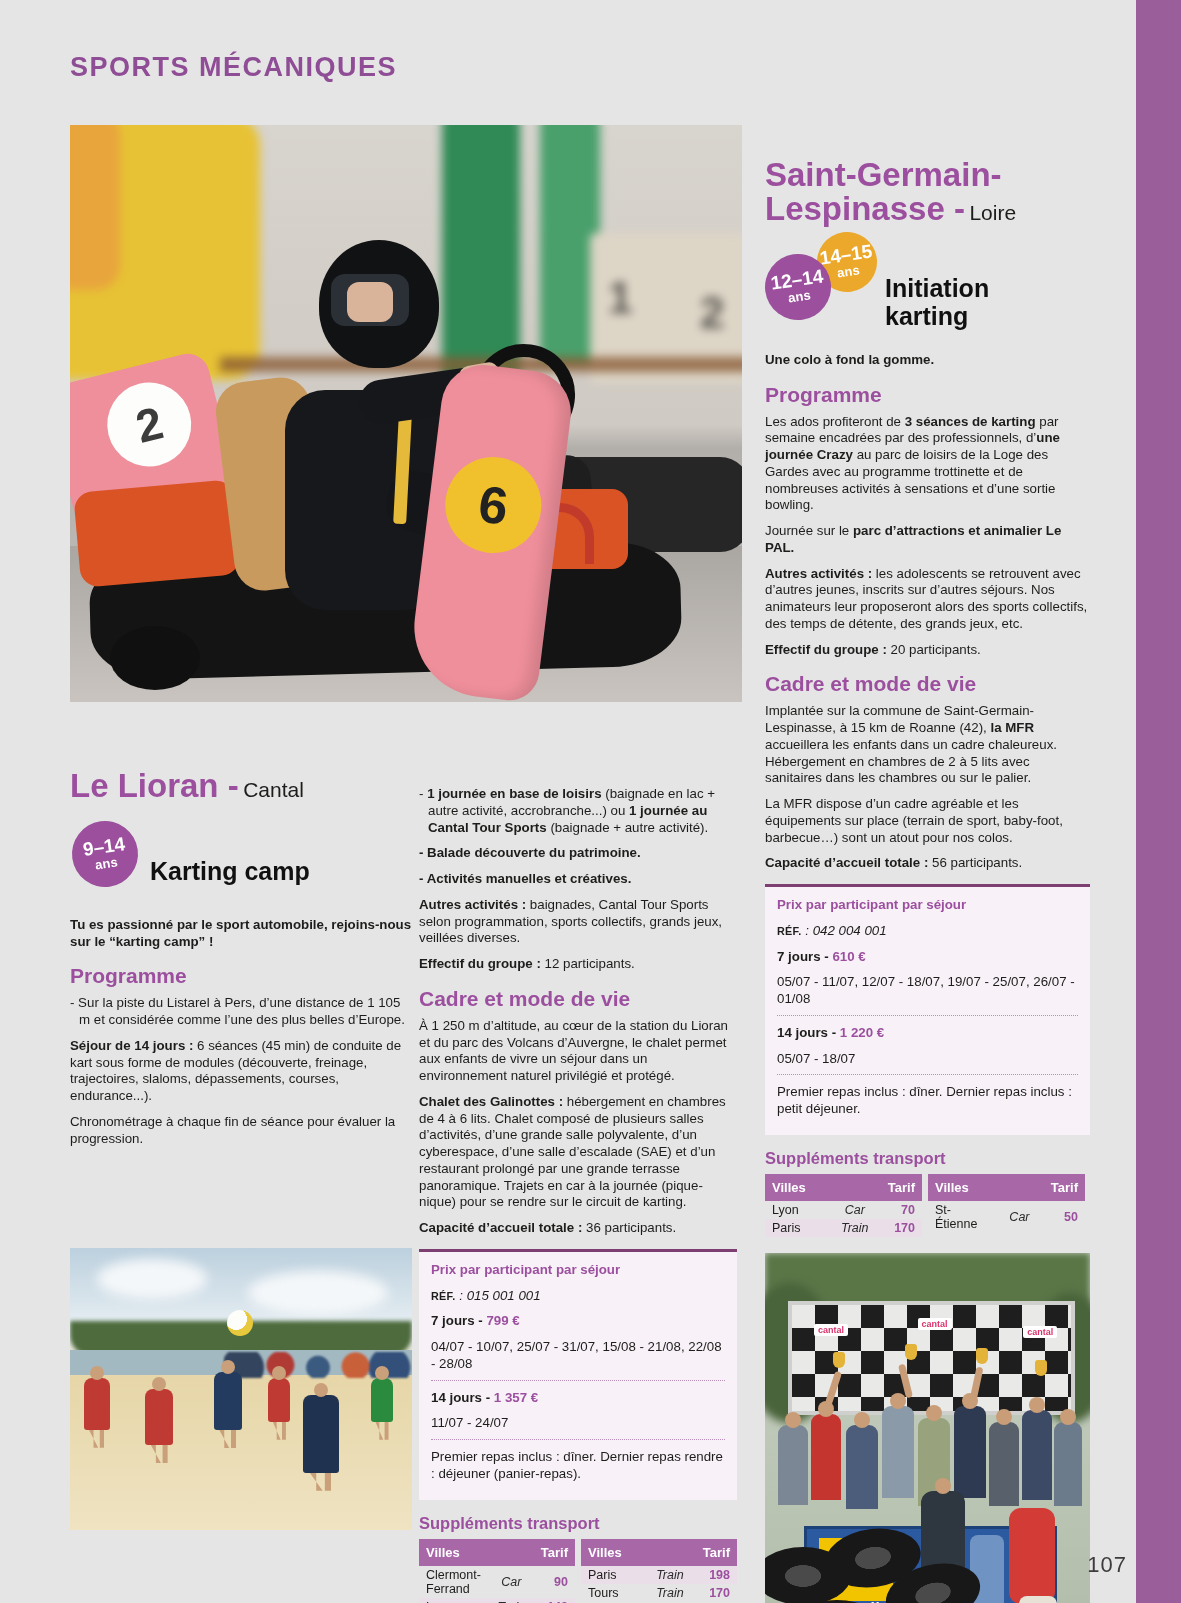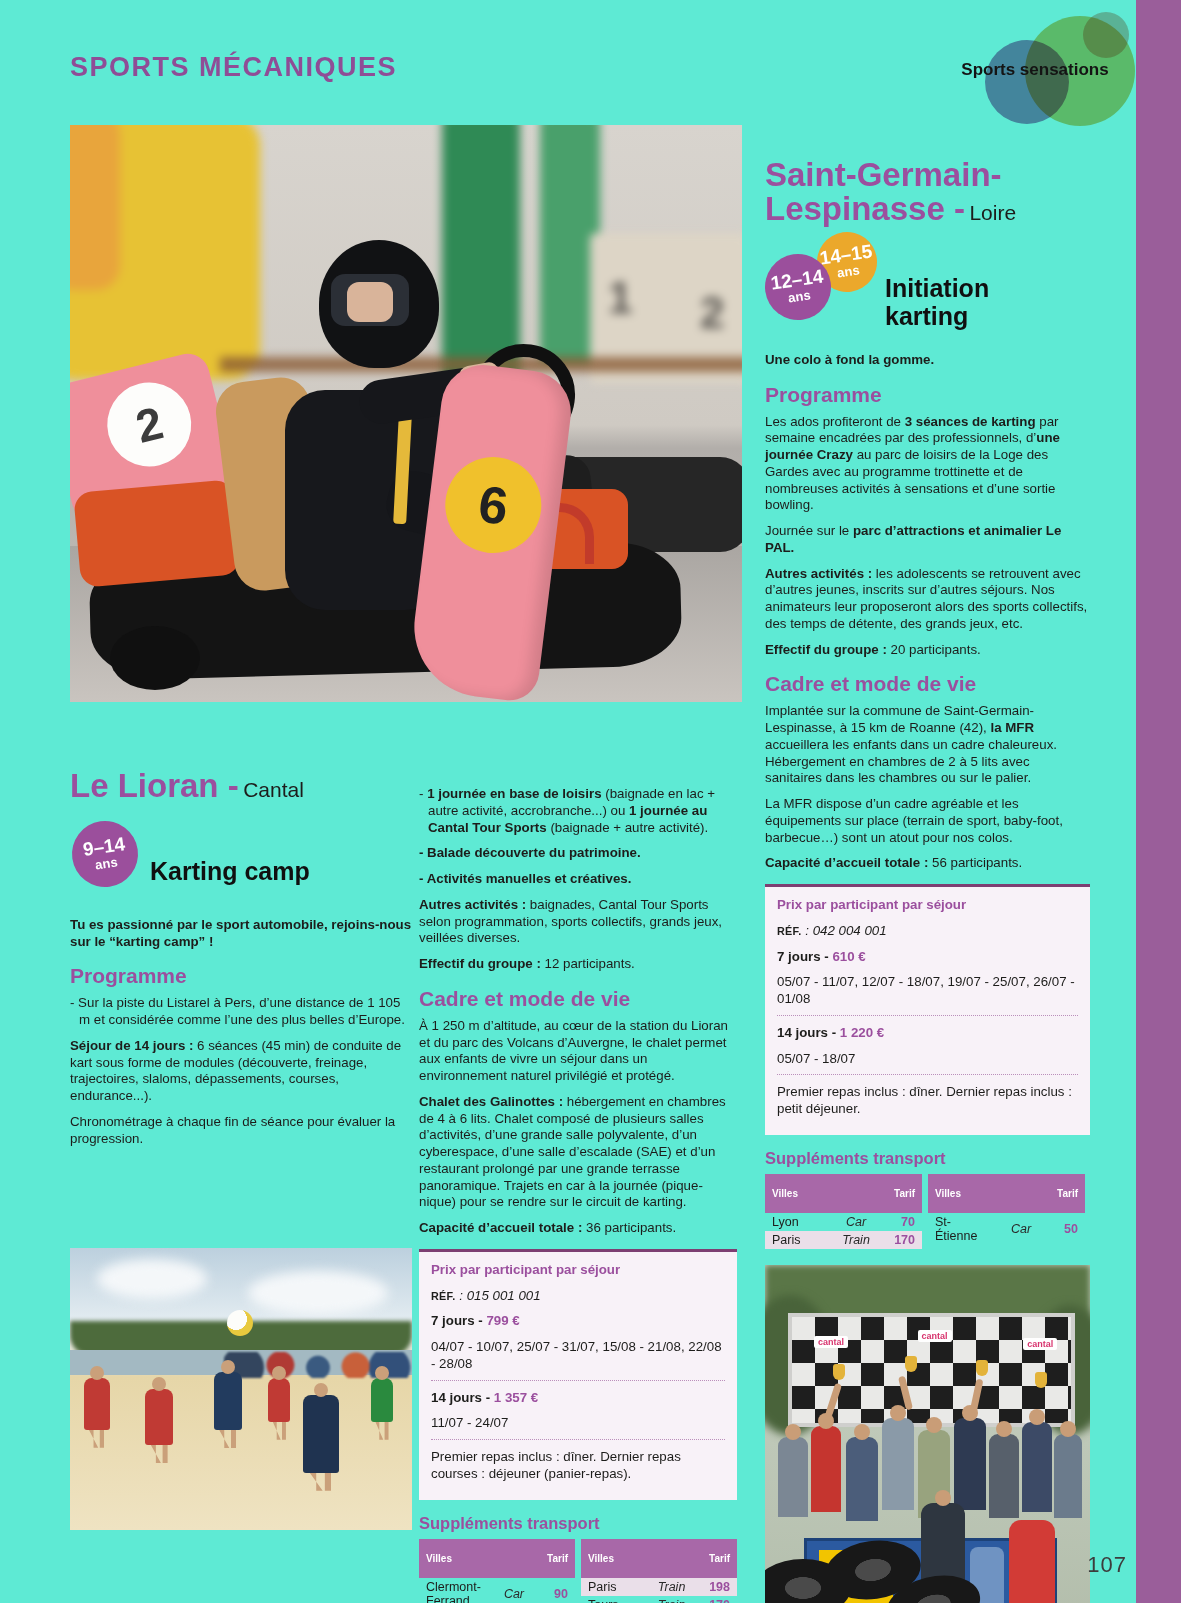--- a/index.html
+++ b/index.html
@@ -1,16 +1,16 @@
 <!DOCTYPE html>
 <html lang="fr"><head>
 <meta charset="utf-8">
 <style>
   html,body{margin:0;padding:0;background:#ffffff;}
-  .page{position:relative;width:1181px;height:1603px;background:#5eead4;overflow:hidden;
+  .page{position:relative;width:1181px;height:1603px;background:#e5e5e5;overflow:hidden;
         font-family:"Liberation Sans","DejaVu Sans",sans-serif;color:#1d1d1b;}
 
   
   .edge-strip{position:absolute;top:0;right:0;width:45px;height:100%;background:#9a5e9a;}
 
   
   .sec-title{position:absolute;left:70px;top:52px;font-size:27px;font-weight:700;
              letter-spacing:1.5px;color:#8f4d96;margin:0;}
   .corner{position:absolute;left:985px;top:8px;width:150px;height:125px;}
   .corner .c{position:absolute;border-radius:50%;mix-blend-mode:multiply;}
@@ -54,21 +54,21 @@
   .pb-ref i{font-style:italic;}
   .pb-row{font-size:15px;font-weight:700;margin:0 0 2px;color:#1d1d1b;}
   .pb-price{color:#9b4f9e;}
   .pb-dates{font-size:11.3px;border-bottom:1px dotted #bb8fbb;padding-bottom:7px;margin:0 0 7px;}
   .pb-note{font-size:11.3px;line-height:1.3;margin:0;}
 
   
   .tr-h{color:#9b4f9e;font-weight:700;font-size:16.5px;margin:14px 0 6px;}
   .ttables{display:flex;gap:6px;align-items:flex-start;}
   .ttables table{border-collapse:collapse;width:157px;font-size:12.5px;}
-  .ttables th{background:#a868a8;color:#fff;text-align:left;font-size:10px;font-weight:700;padding:14px 7px;}
+  .ttables th{background:#a868a8;color:#fff;text-align:left;font-size:13px;font-weight:700;padding:6px 7px;}
   .ttables th.t-right{text-align:right;}
   .ttables td{padding:2px 7px;line-height:1.12;vertical-align:middle;}
   .ttables td.city{width:64px;}
   .ttables td.mode{width:40px;text-align:center;color:#2a2a2a;font-style:italic;}
   .ttables td.tarif{width:30px;text-align:right;font-weight:700;color:#9b4f9e;}
   .ttables tr.shade{background:#eadfe9;}
 
   
   .photo-main{position:absolute;left:70px;top:125px;width:672px;height:577px;overflow:hidden;
               background:linear-gradient(180deg,#d8d4ce 0%,#cfcac3 52%,#b2aeaa 56%,#c9c4bf 100%);}
@@ -154,26 +154,20 @@
 </style>
 </head>
 <body>
 
 <div class="page">
 
   <div class="edge-strip"></div>
 
   <h1 class="sec-title">SPORTS MÉCANIQUES</h1>
 
-  <div class="corner">
-    <div class="c c-purple"></div>
-    <div class="c c-yellow"></div>
-    <div class="c c-pink"></div>
-    <div class="corner-tag">Sports sensations</div>
-  </div>
 
   <div class="photo-main">
     <div class="mp-blur">
       <div class="mp-yellow"></div>
       <div class="mp-orange-person"></div>
       <div class="mp-green1"></div>
       <div class="mp-green2"></div>
       <div class="mp-podium">
         <span style="left:18px;top:40px;">1</span>
         <span style="left:110px;top:55px;">2</span>
@@ -241,21 +235,21 @@
     <p><strong>Chalet des Galinottes :</strong><span> hébergement en chambres de 4 à 6 lits. Chalet composé de plusieurs salles d’activités, d’une grande salle polyvalente, d’un cyberespace, d’une salle d’escalade (SAE) et d’un restaurant prolongé par une grande terrasse panoramique. Trajets en car à la journée (pique-nique) pour se rendre sur le circuit de karting.</span></p>
     <p><strong>Capacité d’accueil totale :</strong><span> 36 participants.</span></p>
 
     <div class="pricebox">
       <p class="pb-h">Prix par participant par séjour</p>
       <p class="pb-ref"><b>RÉF.</b><i> : 015 001 001</i></p>
       <p class="pb-row"><span>7 jours - </span><span class="pb-price">799 €</span></p>
       <p class="pb-dates">04/07 - 10/07, 25/07 - 31/07, 15/08 - 21/08, 22/08 - 28/08</p>
       <p class="pb-row"><span>14 jours - </span><span class="pb-price">1 357 €</span></p>
       <p class="pb-dates">11/07 - 24/07</p>
-      <p class="pb-note">Premier repas inclus : dîner. Dernier repas courses : déjeuner (panier-repas).</p>
+      <p class="pb-note">Premier repas inclus : dîner. Dernier repas rendre : déjeuner (panier-repas).</p>
     </div>
 
     <h3 class="tr-h">Suppléments transport</h3>
     <div class="ttables">
       <table>
         <tbody>
             <tr>
               <th>Villes</th>
               <th></th>
               <th class="t-right">Tarif</th>

